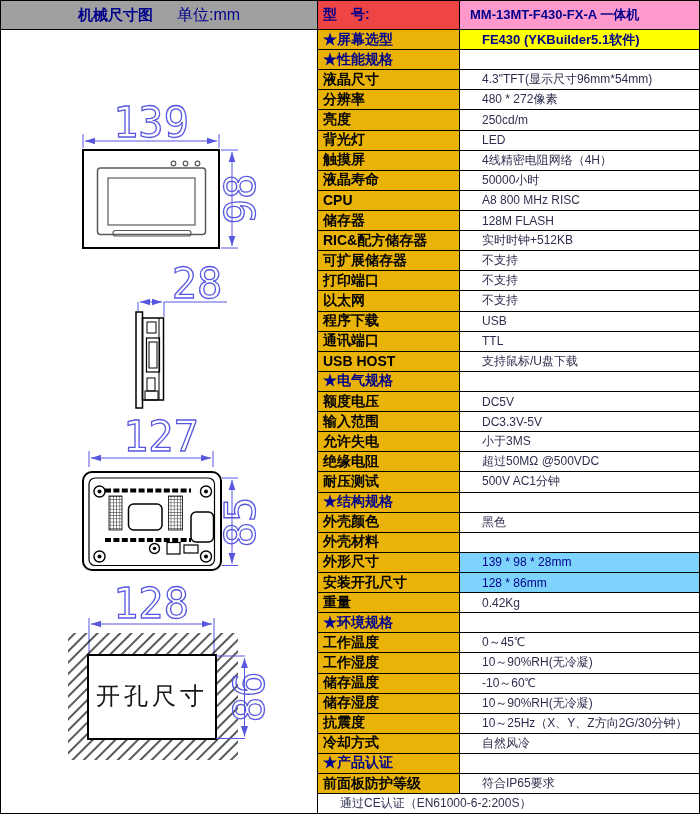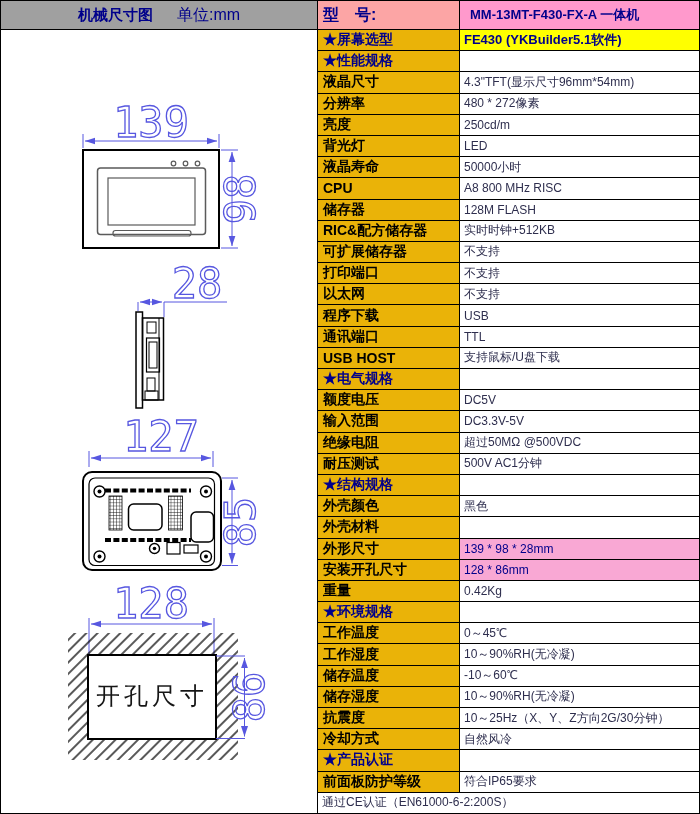--- a/index.html
+++ b/index.html
@@ -13,39 +13,39 @@
     height:29px;flex:0 0 29px;background:#A0A0A0;border-bottom:1px solid #000;
     display:flex;align-items:center;justify-content:center;gap:24px;color:#00008B;box-sizing:border-box;
   }
   .left-title{font-weight:bold;font-size:15px;}
   .left-unit{font-size:16px;}
   .draw-area{flex:1;background:#fff;overflow:hidden;}
   
   .right{flex:1;display:flex;flex-direction:column;box-sizing:border-box;}
   .model-row{height:29px;flex:0 0 29px;display:flex;border-bottom:1px solid #000;box-sizing:border-box;}
   .model-lbl{
-    width:142px;flex:0 0 142px;background:#fca5a5;border-right:1px solid #000;color:#00008B;
-    font-weight:bold;font-size:16px;display:flex;align-items:center;padding-left:5px;box-sizing:border-box;
+    width:142px;flex:0 0 142px;background:#ef4444;border-right:1px solid #000;color:#00008B;
+    font-weight:bold;font-size:14px;display:flex;align-items:center;padding-left:5px;box-sizing:border-box;
   }
   .model-val{
     flex:1;background:#FF99CC;color:#00008B;font-size:13px;font-weight:bold;
     display:flex;align-items:center;padding-left:10px;box-sizing:border-box;
   }
   .rows{flex:1;display:flex;flex-direction:column;}
   .row{flex:1;display:flex;border-bottom:1px solid #000;box-sizing:border-box;min-height:0;}
   .row:last-child{border-bottom:none;}
   .cell{display:flex;align-items:center;box-sizing:border-box;overflow:hidden;white-space:nowrap;}
   .lbl{
     width:142px;flex:0 0 142px;background:#eab308;border-right:1px solid #000;
     font-weight:bold;font-size:14px;color:#000;padding-left:5px;
   }
   .lbl.blue{color:#00008B;}
-  .val{flex:1;font-size:12px;color:#2E2E4E;padding-left:4px;background:#fff;}
+  .val{flex:1;font-size:12px;color:#2E2E4E;padding-left:22px;background:#fff;}
   .val.hl-yellow{background:#FFFF00;color:#00008B;}
-  .val.hl-orange{background:#f9a8d4;color:#00008B;}
+  .val.hl-orange{background:#7dd3fc;color:#00008B;}
   .val.bold{font-weight:bold;font-size:13px;}
   
   .blk{stroke:#000;fill:none;}
   .gry{stroke:#5a5a5a;fill:none;}
   .dim{stroke:#5757E0;stroke-width:1;fill:none;}
   .dimline{marker-start:url(#arw);marker-end:url(#arw);}
   .dimtxt{
     fill:none;stroke:#5757E0;stroke-width:1.3px;
     font-family:"DejaVu Sans Mono",monospace;font-size:42px;text-anchor:middle;
   }
@@ -183,20 +183,24 @@
         </div>
         <div class="row">
           <div class="cell lbl">亮度</div>
           <div class="cell val">250cd/m</div>
         </div>
         <div class="row">
           <div class="cell lbl">背光灯</div>
           <div class="cell val">LED</div>
         </div>
         <div class="row">
+          <div class="cell lbl">触摸屏</div>
+          <div class="cell val">4线精密电阻网络（4H）</div>
+        </div>
+        <div class="row">
           <div class="cell lbl">液晶寿命</div>
           <div class="cell val">50000小时</div>
         </div>
         <div class="row">
           <div class="cell lbl">CPU</div>
           <div class="cell val">A8 800 MHz RISC</div>
         </div>
         <div class="row">
           <div class="cell lbl">储存器</div>
           <div class="cell val">128M FLASH</div>
@@ -235,20 +239,24 @@
         </div>
         <div class="row">
           <div class="cell lbl">额度电压</div>
           <div class="cell val">DC5V</div>
         </div>
         <div class="row">
           <div class="cell lbl">输入范围</div>
           <div class="cell val">DC3.3V-5V</div>
         </div>
         <div class="row">
+          <div class="cell lbl">允许失电</div>
+          <div class="cell val">小于3MS</div>
+        </div>
+        <div class="row">
           <div class="cell lbl">绝缘电阻</div>
           <div class="cell val">超过50MΩ @500VDC</div>
         </div>
         <div class="row">
           <div class="cell lbl">耐压测试</div>
           <div class="cell val">500V AC1分钟</div>
         </div>
         <div class="row section">
           <div class="cell lbl blue">★结构规格</div>
           <div class="cell val"></div>

